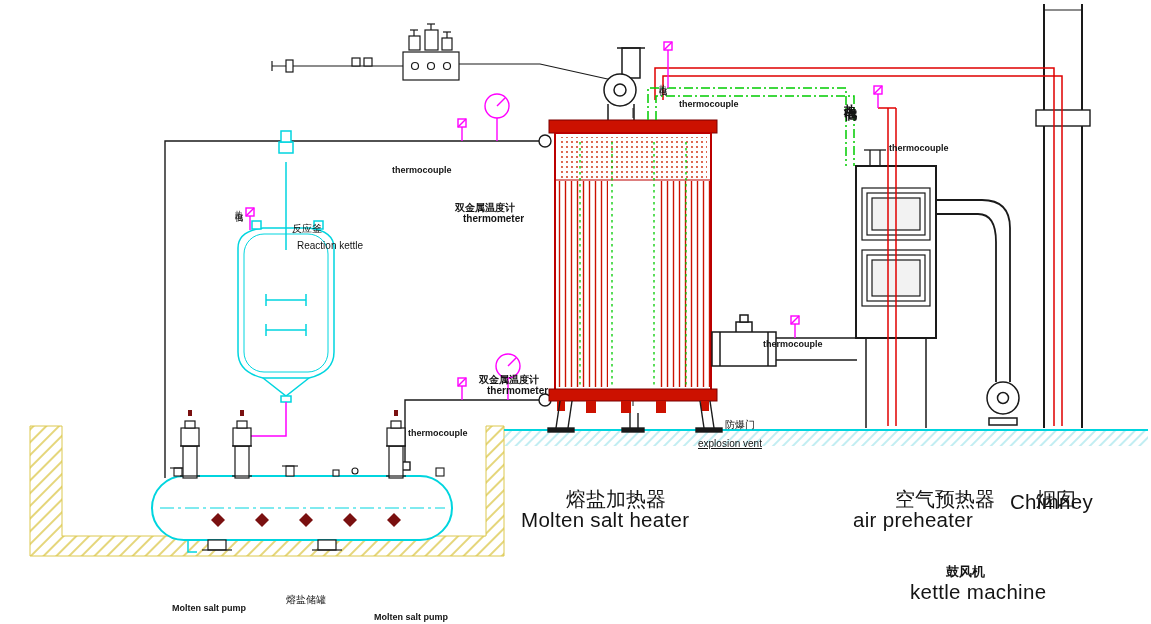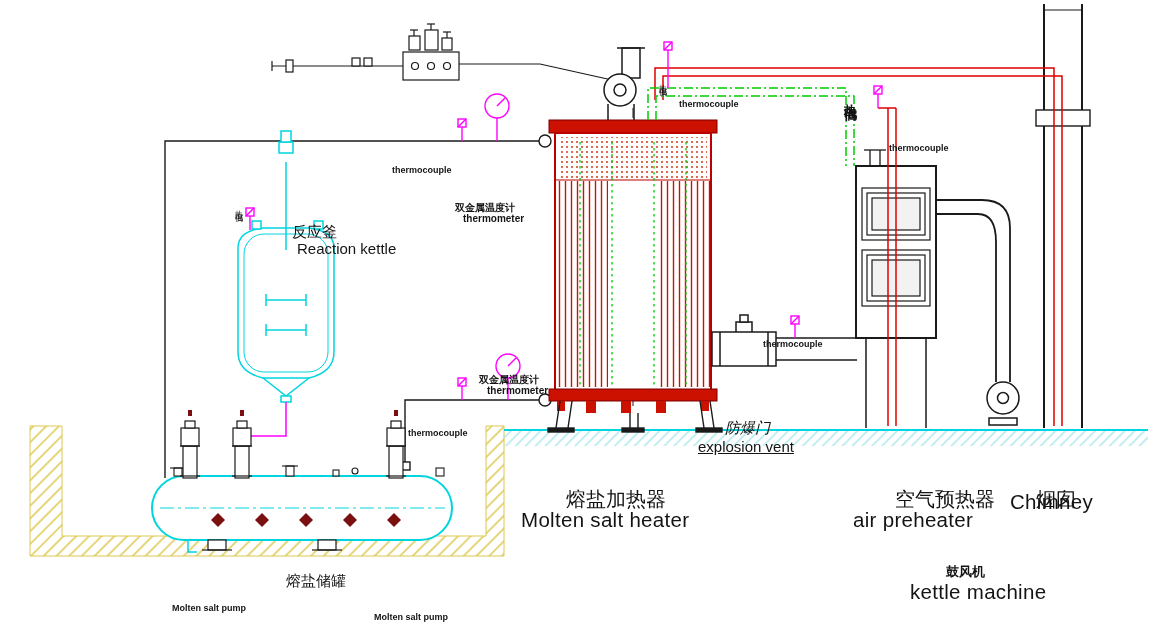--- a/index.html
+++ b/index.html
@@ -2,21 +2,21 @@
 <html><head>
 <meta charset="utf-8">
 <style>
   html,body{margin:0;padding:0;background:#ffffff;}
   .stage{position:relative;width:1151px;height:624px;background:#fff;overflow:hidden;
          font-family:"Liberation Sans", sans-serif;}
   .stage svg{position:absolute;left:0;top:0;}
   .lbl{position:absolute;white-space:nowrap;color:#141414;line-height:1;margin-top:48px;}
   .sm{font-size:9px;font-weight:700;}
   .xs{font-size:10px;font-weight:700;}
-  .md{font-size:15px;}
+  .md{font-size:10px;}
   .md2{font-size:20px;}
   .md3{font-size:13px;font-weight:700;}
   .lg{font-size:20.5px;letter-spacing:.3px;text-align:right;}
   .v{writing-mode:vertical-rl;text-orientation:upright;letter-spacing:2px;}
   .vbig{font-size:13px;font-weight:700;}
   .vsm{font-size:8px;}
 </style>
 </head>
 <body>
 
@@ -317,32 +317,32 @@
 
 <div class="lbl v vbig" style="left:844px;top:46px;">热电偶</div>
 <div class="lbl sm" style="left:889px;top:96px;">thermocouple</div>
 
 <div class="lbl sm" style="left:763px;top:292px;">thermocouple</div>
 
 <div class="lbl xs" style="left:479px;top:327px;">双金属温度计</div>
 <div class="lbl xs" style="left:487px;top:338px;">thermometer</div>
 <div class="lbl sm" style="left:408px;top:381px;">thermocouple</div>
 
-<div class="lbl md" style="left:725px;top:372px;font-style:italic;">防爆门</div>
+<div class="lbl md" style="left:725px;top:372px;">防爆门</div>
 <div class="lbl md" style="left:698px;top:391px;text-decoration:underline;">explosion vent</div>
 
 <div class="lbl md2" style="left:566px;top:441px;">熔盐加热器</div>
 <div class="lbl lg" style="left:521px;top:462px;">Molten salt heater</div>
 
 <div class="lbl md2" style="left:895px;top:441px;">空气预热器</div>
 <div class="lbl lg" style="left:853px;top:462px;">air preheater</div>
 
 <div class="lbl md2" style="left:1036px;top:441px;">烟囱</div>
 <div class="lbl lg" style="left:1010px;top:444px;">Chimney</div>
 
 <div class="lbl md3" style="left:946px;top:517px;">鼓风机</div>
 <div class="lbl lg" style="left:910px;top:534px;">kettle machine</div>
 
 <div class="lbl sm" style="left:172px;top:556px;">Molten salt pump</div>
-<div class="lbl md" style="left:286px;top:525px;">熔盐储罐</div>
+<div class="lbl md" style="left:286px;top:547px;">熔盐储罐</div>
 <div class="lbl sm" style="left:374px;top:565px;">Molten salt pump</div>
 
 </div>
 
 </body></html>

